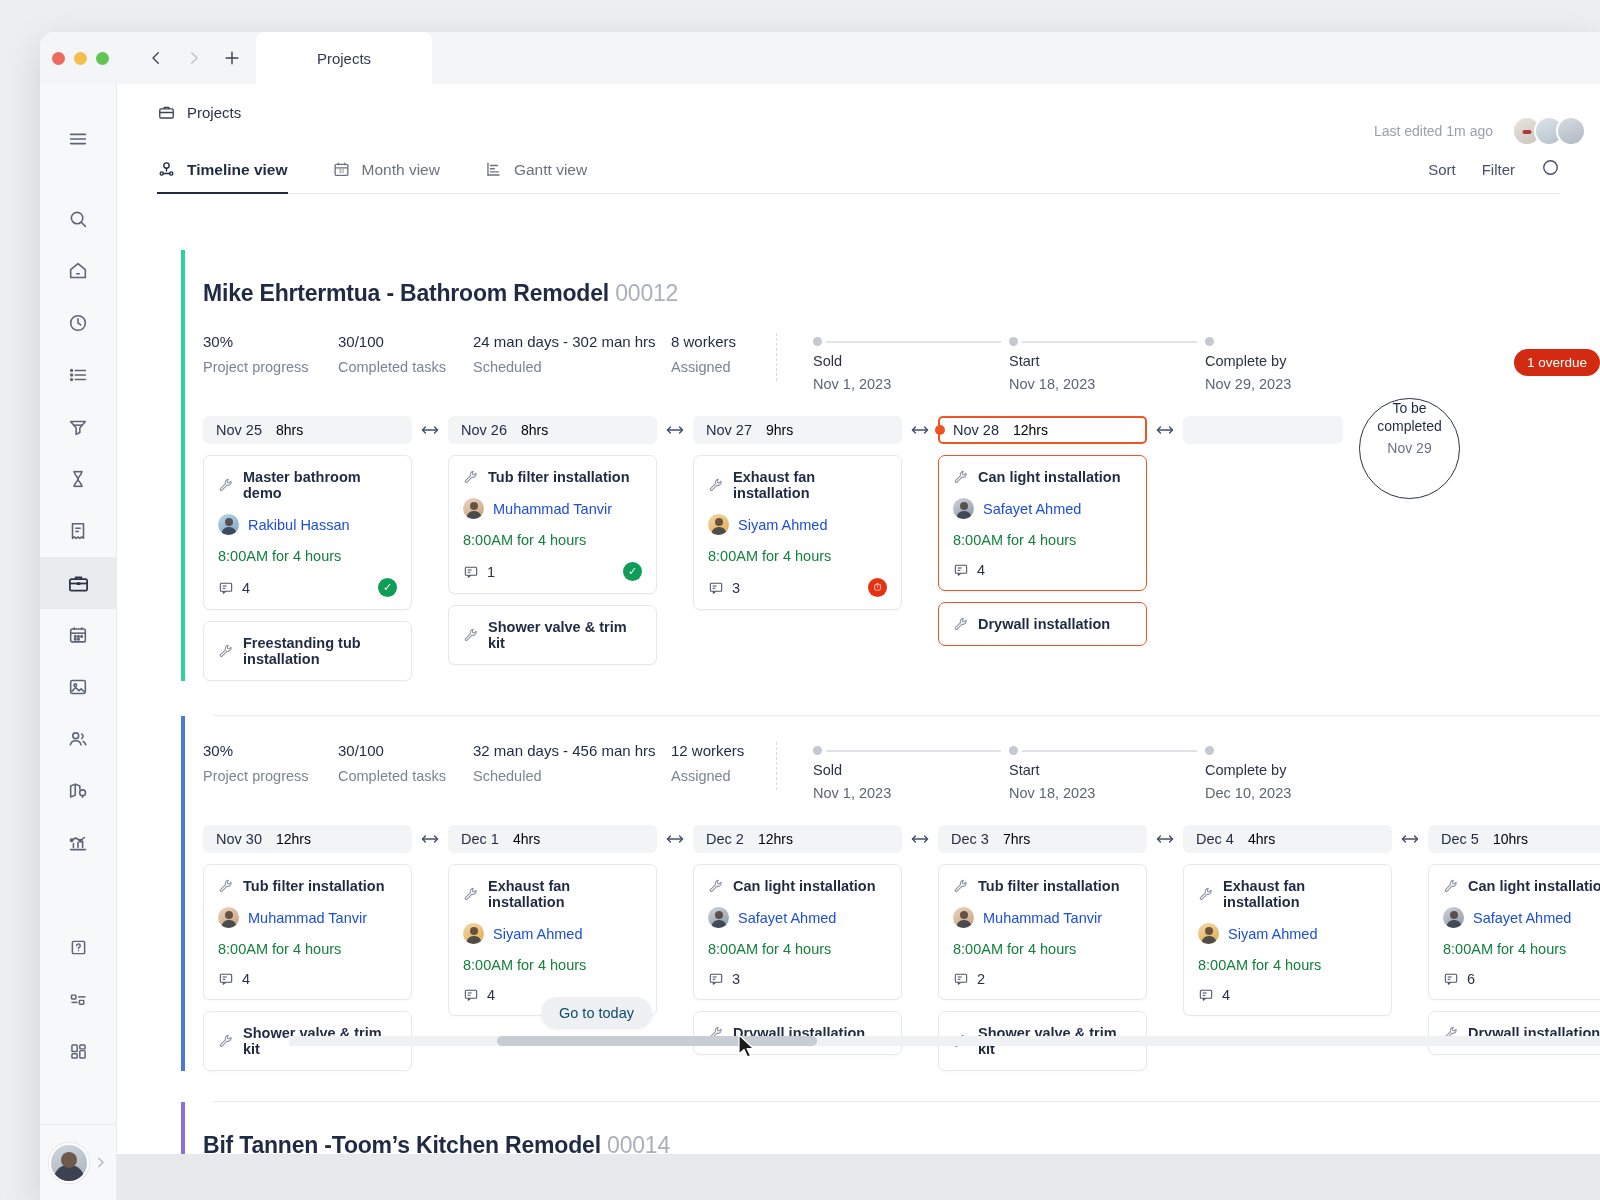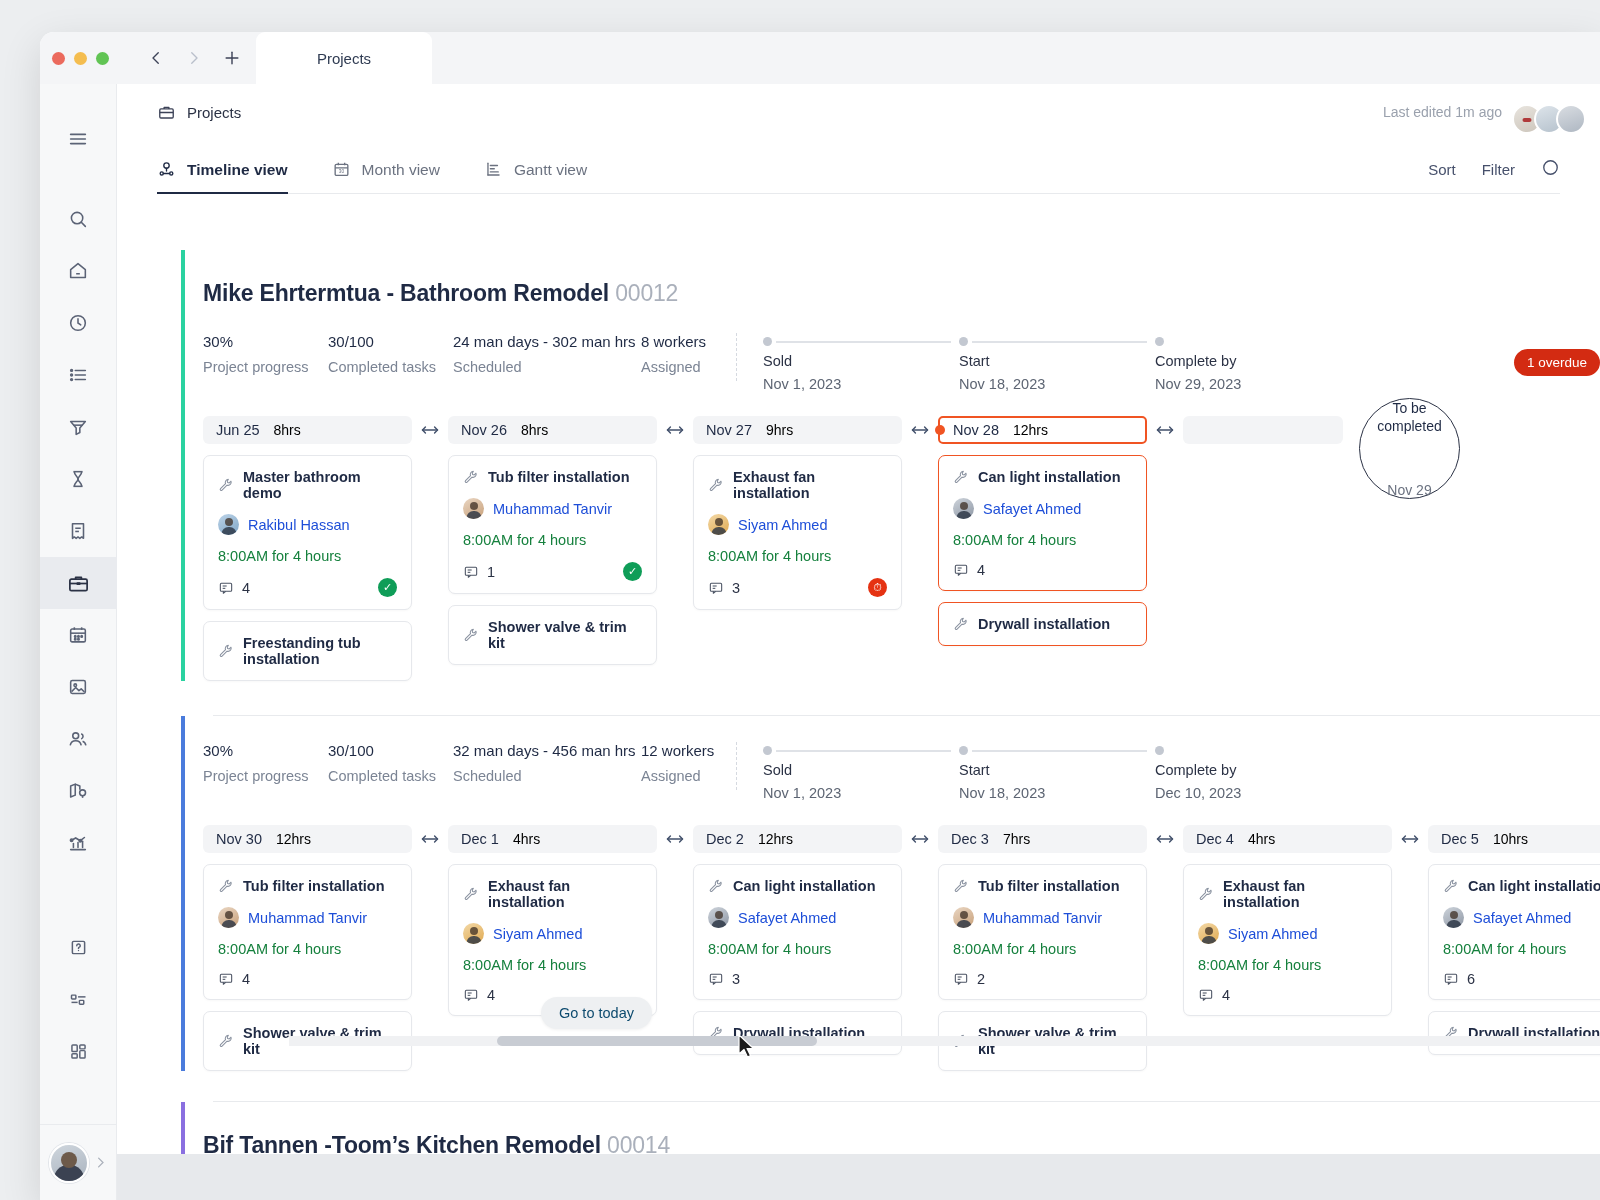--- a/index.html
+++ b/index.html
@@ -75,21 +75,21 @@
     width:30px; height:22px; border-radius:14px 14px 0 0; background:#3b4252;
   }
   
   .content { position:absolute; left:77px; top:52px; right:0; bottom:0; background:#fff; }
   .crumbbar {
     height:56px; display:flex; align-items:center; padding:0 0 0 40px;
     position:relative;
   }
   .crumb { display:flex; align-items:center; gap:11px; font-size:15px; color:#2b3245; }
   .edited {
-    position:absolute; right:14px; top:20px; display:flex; gap:10px;
+    position:absolute; right:14px; top:32px; display:flex; align-items:center; gap:19px;
   }
   .edited-txt { font-size:14px; color:#9aa1ad; }
   .facepile { display:flex; }
   .face {
     width:30px; height:30px; border-radius:50%; border:2px solid #fff; margin-left:-8px;
     overflow:hidden; position:relative;
   }
   .face:first-child { margin-left:0; }
   .f1 { background:linear-gradient(160deg,#e8e4de,#cdc6bc); }
   .f1::after{content:"";position:absolute;left:50%;top:46%;transform:translateX(-50%);width:9px;height:4px;border-radius:2px;background:#b03a3a;}
@@ -114,21 +114,21 @@
   .scrollarea { position:absolute; left:0; right:0; top:166px; bottom:0; overflow:hidden; }
   .project {
     position:relative; margin:0 0 0 64px; padding:0 0 0 18px;
     border-left:4px solid #2ad2a0;
   }
   .project.p2 { border-left-color:#4a7bdc; }
   .project.p3 { border-left-color:#8a6fe0; }
   .psep { height:1px; background:#e8eaed; margin-left:96px; }
   .ptitle { font-size:23px; font-weight:700; color:#1f2a44; padding:30px 0 0 0; letter-spacing:-.2px; }
   .ptitle .pid { color:#aab0bb; font-weight:400; }
-  .metrics { display:flex; align-items:flex-start; padding:26px 0 0 0; }
+  .metrics { display:flex; align-items:flex-start; padding:26px 0 0 0;gap:10px; }
   .metric { margin-right:0; }
   .metric .mv { font-size:15px; color:#1f2a44; }
   .metric .ml { font-size:14.5px; color:#7b8494; margin-top:9px; }
   .m1{width:125px;} .m2{width:125px;} .m3{width:188px;} .m4{width:95px;}
   .vdash { width:1px; border-left:1.5px dashed #d5d9e0; height:48px; margin:0 26px 0 0; }
   .steps { display:flex; flex:1; padding-top:2px;align-items:flex-end; }
   .step { position:relative; width:196px; }
   .step .dot { width:9px; height:9px; border-radius:50%; background:#c3c8d1; position:absolute; left:0; top:2px; }
   .step .line { position:absolute; left:13px; right:8px; top:6px; height:1.5px; background:#dfe2e7; }
   .step .sl { font-size:14.5px; color:#2b3245; padding-top:18px; }
@@ -173,21 +173,21 @@
   .av::before{content:"";position:absolute;left:50%;bottom:-3px;transform:translateX(-50%);width:15px;height:11px;border-radius:7px 7px 0 0;background:rgba(40,50,65,.8);}
   .ctime { font-size:14.5px; color:#15803d; margin-top:13px; }
   .cfoot { display:flex; align-items:center; justify-content:space-between; margin-top:14px; }
   .cmt { display:flex; align-items:center; gap:8px; font-size:14.5px; color:#2b3245; }
   .status { width:19px; height:19px; border-radius:50%; display:flex; align-items:center; justify-content:center; color:#fff; font-size:11px; }
   .s-done { background:#0f9d58; }
   .s-late { background:#e53212; }
   .card.slim { padding:13px 14px; }
   .tobe {
     width:101px; height:101px; border-radius:50%; border:1.5px solid #2b3245;
-    display:flex; flex-direction:column; align-items:center; justify-content:space-between;
+    display:flex; flex-direction:column; align-items:center; justify-content:flex-start;
     margin-left:16px; margin-top:-18px; flex:none; background:#fff;
   }
   .tobe .t1 { font-size:14px; color:#1f2a44; text-align:center; line-height:18px; }
   .tobe .t2 { font-size:14px; color:#6b7280; margin-top:5px; }
   .spacer-head { height:28px; width:160px; background:#f3f4f6; border-radius:6px; flex:none; }
   
   .gtt {
     position:absolute; left:424px; top:913px; z-index:20;
     background:#eef0f2; color:#0c4a6e; font-size:14.5px; border-radius:16px; padding:8px 18px;
     box-shadow:0 1px 3px rgba(0,0,0,.06);
@@ -498,21 +498,21 @@
                   <div class="dot"></div>
                   <div class="sl">Complete by</div>
                   <div class="sd">Nov 29, 2023</div>
                 </div>
               </div>
               <div class="overdue">1 overdue</div>
             </div>
             <div class="tl">
               <div class="daycol">
                 <div class="dayhead">
-                  <span class="dname">Jun 25</span>
+                  <span class="dname">Nov 25</span>
                   <span class="dhrs">8hrs</span>
                 </div>
                 <div class="card">
                   <div class="ctitle"><span style="display:flex">
                       <svg width="16" height="16" viewBox="0 0 24 24" fill="none" stroke="#8b93a1" stroke-width="1.6" stroke-linejoin="round">
                         <path d="M15.5 3.5a4.6 4.6 0 0 0-4.2 6.4L3.8 17.4a1.6 1.6 0 0 0 2.3 2.3l7.5-7.5a4.6 4.6 0 0 0 5.9-5.9l-2.6 2.6-2.4-.6-.6-2.4z"></path>
                       </svg>
                     </span>Master bathroom demo</div>
                   <div class="cassignee"><span class="av av-a"></span>Rakibul Hassan</div>
                   <div class="ctime">8:00AM for 4 hours</div>

